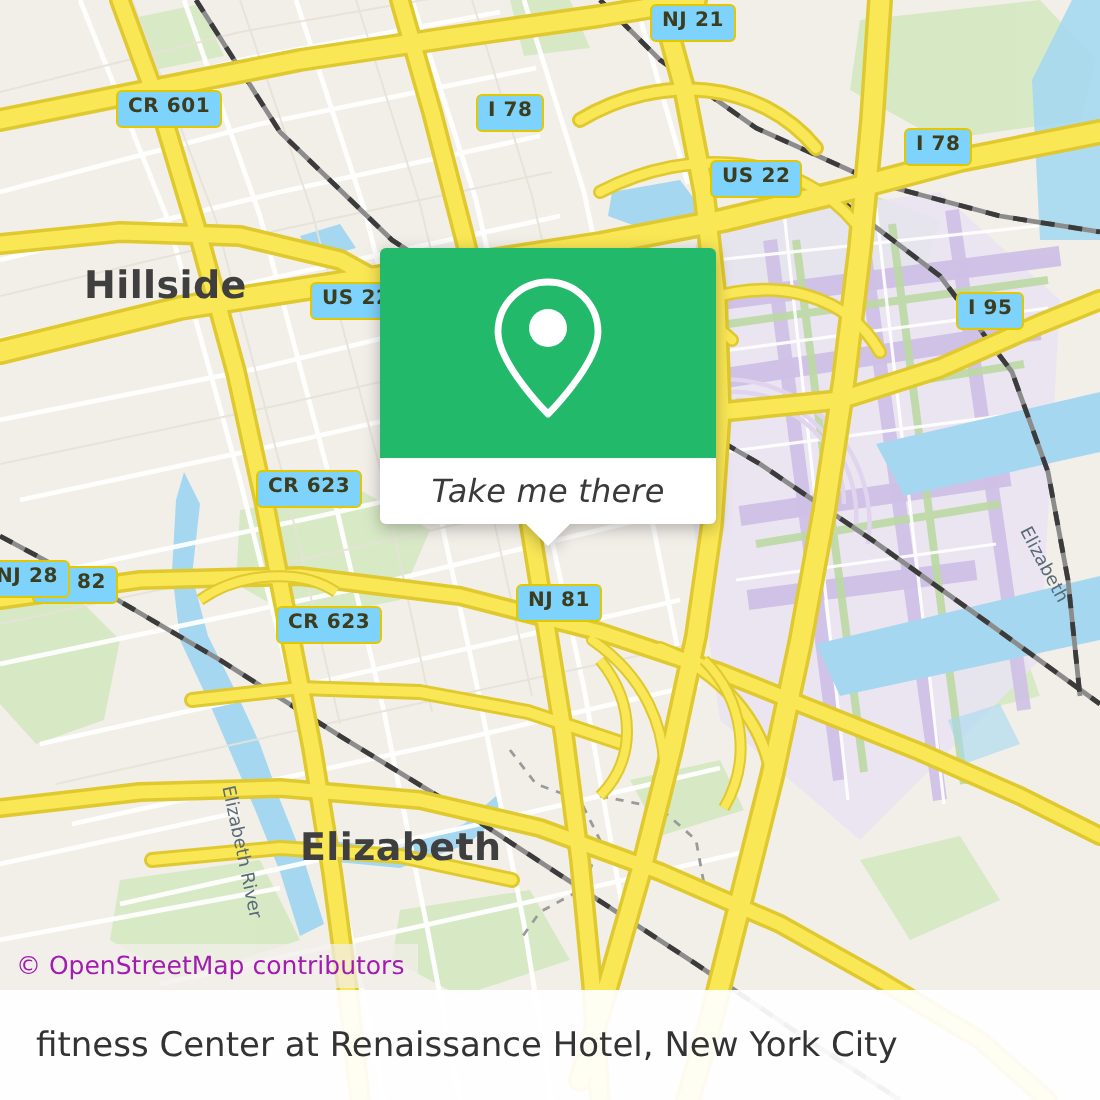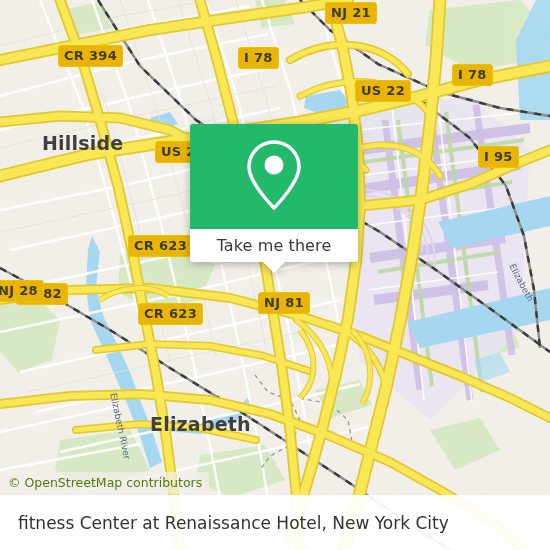--- a/index.html
+++ b/index.html
@@ -22,39 +22,39 @@
     white-space:nowrap;
     font-family:"DejaVu Sans","Liberation Sans",sans-serif;
     pointer-events:none;
   }
   .city{font-size:19px;color:#3f3f3f;letter-spacing:.2px;font-weight:bold;}
   .riverlabel{font-size:9px;color:#5a6b78;}
 
   
   .shield{
     position:absolute;
-    background:#eab308;
+    background:#7dd3fc;
     border:1.6px solid #e3c700;
     border-radius:3px;
     color:#3c3c1e;
     font-weight:bold;
-    font-size:13px;
+    font-size:10px;
     line-height:1;
     padding:3px 5px 4px 5px;
     font-family:"DejaVu Sans","Liberation Sans",sans-serif;
     letter-spacing:.3px;
     white-space:nowrap;
     box-sizing:border-box;
   }
 
   
   #attribution{
     position:absolute;left:0;top:472px;
     background:rgba(242,239,233,.75);
-    color:#4d7c0f;
+    color:#a21caf;
     font-size:12.5px;
     padding:3px 7px 4px 8px;
     font-family:"DejaVu Sans","Liberation Sans",sans-serif;
     white-space:nowrap;
   }
 
   
   #callout{
     position:absolute;left:190px;top:124px;width:168px;
     filter:drop-shadow(0 2px 4px rgba(0,0,0,.28));
@@ -64,20 +64,21 @@
     height:105px;
     border-radius:3px 3px 0 0;
     display:flex;align-items:center;justify-content:center;
   }
   #callout-foot{
     background:#ffffff;
     height:33px;
     border-radius:0 0 3px 3px;
     display:flex;align-items:center;justify-content:center;
     position:relative;
+    font-style:italic;
   }
   #callout-foot-label{
     font-size:16px;color:#3a3a3a;
     font-family:"DejaVu Sans","Liberation Sans",sans-serif;
     letter-spacing:.1px;
   }
   #callout-tail{
     position:absolute;left:50%;top:100%;
     margin-left:-11px;
     width:0;height:0;
@@ -300,21 +301,21 @@
 
       </g>
     </svg>
 
     <div class="maplabel city" style="left:42px;top:132px;">Hillside</div>
     <div class="maplabel city" style="left:150px;top:413px;">Elizabeth</div>
 
     <div class="maplabel riverlabel" style="left:118px;top:392px;transform:rotate(78deg);transform-origin:left top;">Elizabeth River</div>
     <div class="maplabel riverlabel" style="left:516px;top:262px;transform:rotate(62deg);transform-origin:left top;">Elizabeth</div>
 
-    <div class="shield" style="left:58px;top:45px;">CR 394</div>
+    <div class="shield" style="left:58px;top:45px;">CR 601</div>
     <div class="shield" style="left:238px;top:47px;">I 78</div>
     <div class="shield" style="left:325px;top:2px;">NJ 21</div>
     <div class="shield" style="left:452px;top:64px;">I 78</div>
     <div class="shield" style="left:355px;top:80px;">US 22</div>
     <div class="shield" style="left:155px;top:141px;">US 22</div>
     <div class="shield" style="left:478px;top:146px;">I 95</div>
     <div class="shield" style="left:128px;top:235px;">CR 623</div>
     <div class="shield" style="left:16px;top:283px;">NJ 82</div>
     <div class="shield" style="left:138px;top:303px;">CR 623</div>
     <div class="shield" style="left:258px;top:292px;">NJ 81</div>

